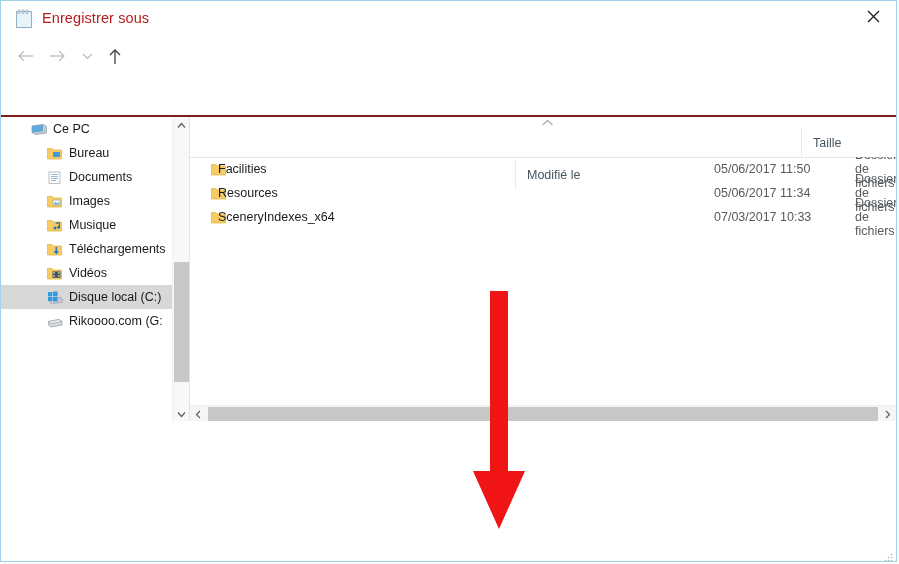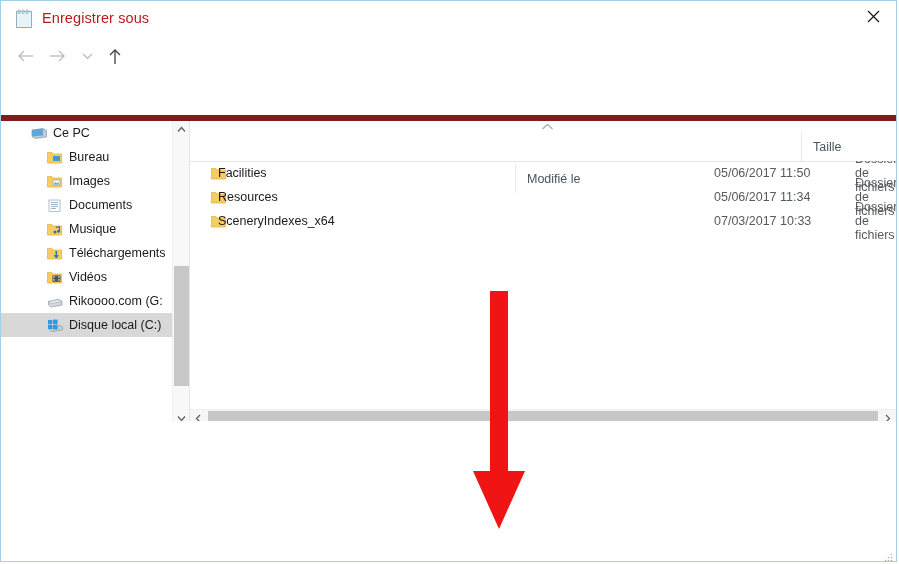--- a/index.html
+++ b/index.html
@@ -98,21 +98,21 @@
   #nouveau-dossier{
     position:absolute;left:131px;top:88px;font-size:13px;color:#1a1a1a;
   }
   #view-icon{position:absolute;right:75px;top:88px;}
   #view-chev{position:absolute;right:56px;top:91px;color:#2a2d31;}
   #help-icon{position:absolute;right:17px;top:85px;}
 
   
   #content{
     position:absolute;left:0;top:114px;width:895px;height:306px;
-    background:#fef9c3;border-top:6px solid #7f1d1d;
+    background:#fef9c3;border-top:2px solid #7f1d1d;
   }
 
   
   #sidebar{
     position:absolute;left:0;top:0;width:171px;height:306px;
     overflow:hidden;background:#ffffff;
   }
   .tree-item{
     position:relative;height:24px;display:flex;align-items:center;
     font-size:12.5px;color:#1a1a1a;white-space:nowrap;
@@ -337,43 +337,43 @@
               <svg width="15" height="13" viewBox="0 0 15 13">
                 <path d="M0.5 1.5 L5 1.5 L6.3 3 L14.5 3 L14.5 12 L0.5 12 Z" fill="#f6cc63" stroke="#dfb03a" stroke-width="0.7"></path>
                 <rect x="6" y="5" width="7" height="5" fill="#3f9ad6"></rect>
               </svg>
             </span>
             <span class="lb">Bureau</span>
           </div>
           <div class="tree-item lvl1">
             <span class="ic">
               <svg width="15" height="13" viewBox="0 0 15 13">
-                <path d="M0.5 1.5 L5 1.5 L6.3 3 L14.5 3 L14.5 12 L0.5 12 Z" fill="#f6cc63" stroke="#dfb03a" stroke-width="0.7"></path>
-                <rect x="6" y="5" width="7" height="5" fill="#eef3f6" stroke="#8fa3b0" stroke-width="0.6"></rect>
-                <polyline points="6.6,9.4 8.4,7 10,8.6 11.4,7.2 12.4,9.4" fill="#5fa8d8"></polyline>
-              </svg>
-            </span>
-            <span class="lb">Images</span>
-          </div>
-          <div class="tree-item lvl1">
-            <span class="ic">
-              <svg width="15" height="13" viewBox="0 0 15 13">
                 <rect x="2" y="1" width="11" height="11.5" fill="#fdfdfd" stroke="#9aa4ad" stroke-width="0.7"></rect>
                 <line x1="4" y1="3.5" x2="11" y2="3.5" stroke="#7fa8c4" stroke-width="0.8"></line>
                 <line x1="4" y1="5.5" x2="11" y2="5.5" stroke="#7fa8c4" stroke-width="0.8"></line>
                 <line x1="4" y1="7.5" x2="11" y2="7.5" stroke="#7fa8c4" stroke-width="0.8"></line>
                 <line x1="4" y1="9.5" x2="9" y2="9.5" stroke="#7fa8c4" stroke-width="0.8"></line>
               </svg>
             </span>
             <span class="lb">Documents</span>
           </div>
           <div class="tree-item lvl1">
             <span class="ic">
               <svg width="15" height="13" viewBox="0 0 15 13">
                 <path d="M0.5 1.5 L5 1.5 L6.3 3 L14.5 3 L14.5 12 L0.5 12 Z" fill="#f6cc63" stroke="#dfb03a" stroke-width="0.7"></path>
+                <rect x="6" y="5" width="7" height="5" fill="#eef3f6" stroke="#8fa3b0" stroke-width="0.6"></rect>
+                <polyline points="6.6,9.4 8.4,7 10,8.6 11.4,7.2 12.4,9.4" fill="#5fa8d8"></polyline>
+              </svg>
+            </span>
+            <span class="lb">Images</span>
+          </div>
+          <div class="tree-item lvl1">
+            <span class="ic">
+              <svg width="15" height="13" viewBox="0 0 15 13">
+                <path d="M0.5 1.5 L5 1.5 L6.3 3 L14.5 3 L14.5 12 L0.5 12 Z" fill="#f6cc63" stroke="#dfb03a" stroke-width="0.7"></path>
                 <path d="M8.8 4.4 L12.4 3.6 L12.4 8.4" fill="none" stroke="#2f6fb5" stroke-width="1.1"></path>
                 <circle cx="8" cy="9" r="1.5" fill="#2f6fb5"></circle>
                 <circle cx="11.6" cy="8.3" r="1.5" fill="#2f6fb5"></circle>
               </svg>
             </span>
             <span class="lb">Musique</span>
           </div>
           <div class="tree-item lvl1">
             <span class="ic">
               <svg width="15" height="13" viewBox="0 0 15 13">
@@ -389,41 +389,41 @@
               <svg width="15" height="13" viewBox="0 0 15 13">
                 <path d="M0.5 1.5 L5 1.5 L6.3 3 L14.5 3 L14.5 12 L0.5 12 Z" fill="#f6cc63" stroke="#dfb03a" stroke-width="0.7"></path>
                 <rect x="5.5" y="4.4" width="8" height="6.4" fill="#4a545c"></rect>
                 <rect x="6.3" y="5.2" width="1.4" height="1.4" fill="#e8eef2"></rect>
                 <rect x="6.3" y="8.2" width="1.4" height="1.4" fill="#e8eef2"></rect>
                 <rect x="11.2" y="5.2" width="1.4" height="1.4" fill="#e8eef2"></rect>
                 <rect x="11.2" y="8.2" width="1.4" height="1.4" fill="#e8eef2"></rect>
               </svg>
             </span>
             <span class="lb">Vidéos</span>
-          </div>
-          <div class="tree-item lvl1">
-            <span class="ic">
-              <svg width="16" height="13" viewBox="0 0 16 13">
-                <path d="M1.5 6.5 L12 4.5 L15 6.5 L15 10 L4.5 12 L1.5 10 Z" fill="#d3d9de" stroke="#8e99a3" stroke-width="0.7"></path>
-                <path d="M1.5 6.5 L12 4.5 L15 6.5 L4.5 8.5 Z" fill="#e8ecef" stroke="#8e99a3" stroke-width="0.5"></path>
-              </svg>
-            </span>
-            <span class="lb">Rikoooo.com (G:</span>
           </div>
           <div class="tree-item lvl1 sel2">
             <span class="ic">
               <svg width="16" height="13" viewBox="0 0 16 13">
                 <path d="M2.5 8 L13 6.2 L15.5 8 L15.5 11 L5 12.8 L2.5 11 Z" fill="#c3cbd2" stroke="#8e99a3" stroke-width="0.6"></path>
                 <rect x="1" y="1" width="4.3" height="4.2" fill="#2f9ae0"></rect>
                 <rect x="6" y="0.6" width="4.6" height="4.6" fill="#2f9ae0"></rect>
                 <rect x="1" y="5.8" width="4.3" height="4.2" fill="#2f9ae0"></rect>
                 <rect x="6" y="5.8" width="4.6" height="4.6" fill="#2f9ae0"></rect>
               </svg>
             </span>
             <span class="lb">Disque local (C:)</span>
+          </div>
+          <div class="tree-item lvl1">
+            <span class="ic">
+              <svg width="16" height="13" viewBox="0 0 16 13">
+                <path d="M1.5 6.5 L12 4.5 L15 6.5 L15 10 L4.5 12 L1.5 10 Z" fill="#d3d9de" stroke="#8e99a3" stroke-width="0.7"></path>
+                <path d="M1.5 6.5 L12 4.5 L15 6.5 L4.5 8.5 Z" fill="#e8ecef" stroke="#8e99a3" stroke-width="0.5"></path>
+              </svg>
+            </span>
+            <span class="lb">Rikoooo.com (G:</span>
           </div>
         </div>
     </div>
 
     <div id="sb-scroll">
       <div id="sb-up">
         <svg width="9" height="7" viewBox="0 0 9 7">
           <polyline points="1,5.5 4.5,1.5 8,5.5" fill="none" stroke="currentColor" stroke-width="1.2"></polyline>
         </svg>
       </div>

